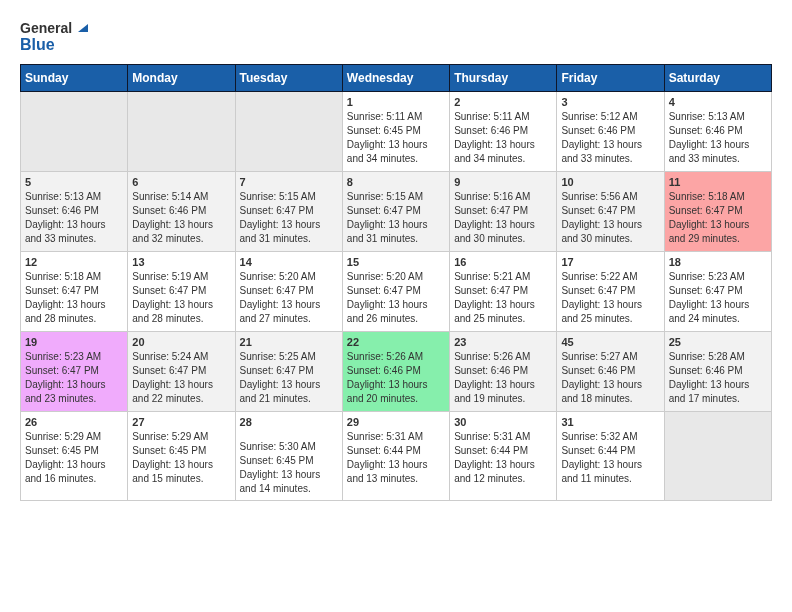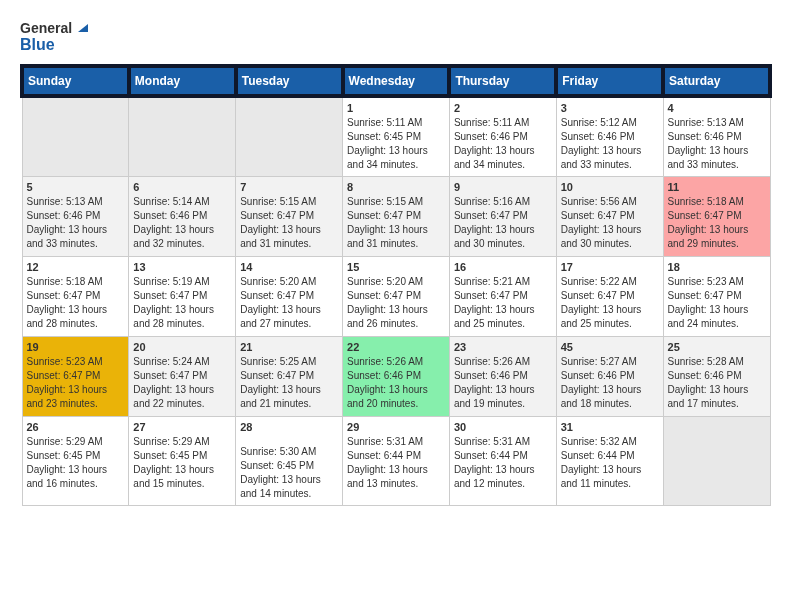--- a/index.html
+++ b/index.html
@@ -39,21 +39,21 @@
       border-collapse: collapse;
       border: 1px solid #ccc;
     }
     .calendar th {
       background-color: #1a5fa8;
       color: #fff;
       font-size: 12px;
       font-weight: bold;
       padding: 6px 4px;
       text-align: left;
-      border: 4px solid #0f172a;
+      border: 1px solid #0f172a;
     }
     .calendar td {
       vertical-align: top;
       width: 14.28%;
       padding: 4px;
       border: 1px solid #ccc;
       font-size: 10px;
       color: #333;
       height: 80px;
       background: #fff;
@@ -239,21 +239,21 @@
         </td>
         <td>
           <span class="day-num">18</span>
           <div class="day-info" style="white-space: pre-line;">Sunrise: 5:23 AM
 Sunset: 6:47 PM
 Daylight: 13 hours
 and 24 minutes.</div>
         </td>
       </tr>
       <tr>
-        <td style="background: #eab308; margin-left: 24px;">
+        <td style="background: #f0abfc; margin-left: 24px;">
           <span class="day-num">19</span>
           <div class="day-info" style="white-space: pre-line;">Sunrise: 5:23 AM
 Sunset: 6:47 PM
 Daylight: 13 hours
 and 23 minutes.</div>
         </td>
         <td style="background: rgb(242, 242, 242);">
           <span class="day-num">20</span>
           <div class="day-info" style="white-space: pre-line;">Sunrise: 5:24 AM
 Sunset: 6:47 PM

